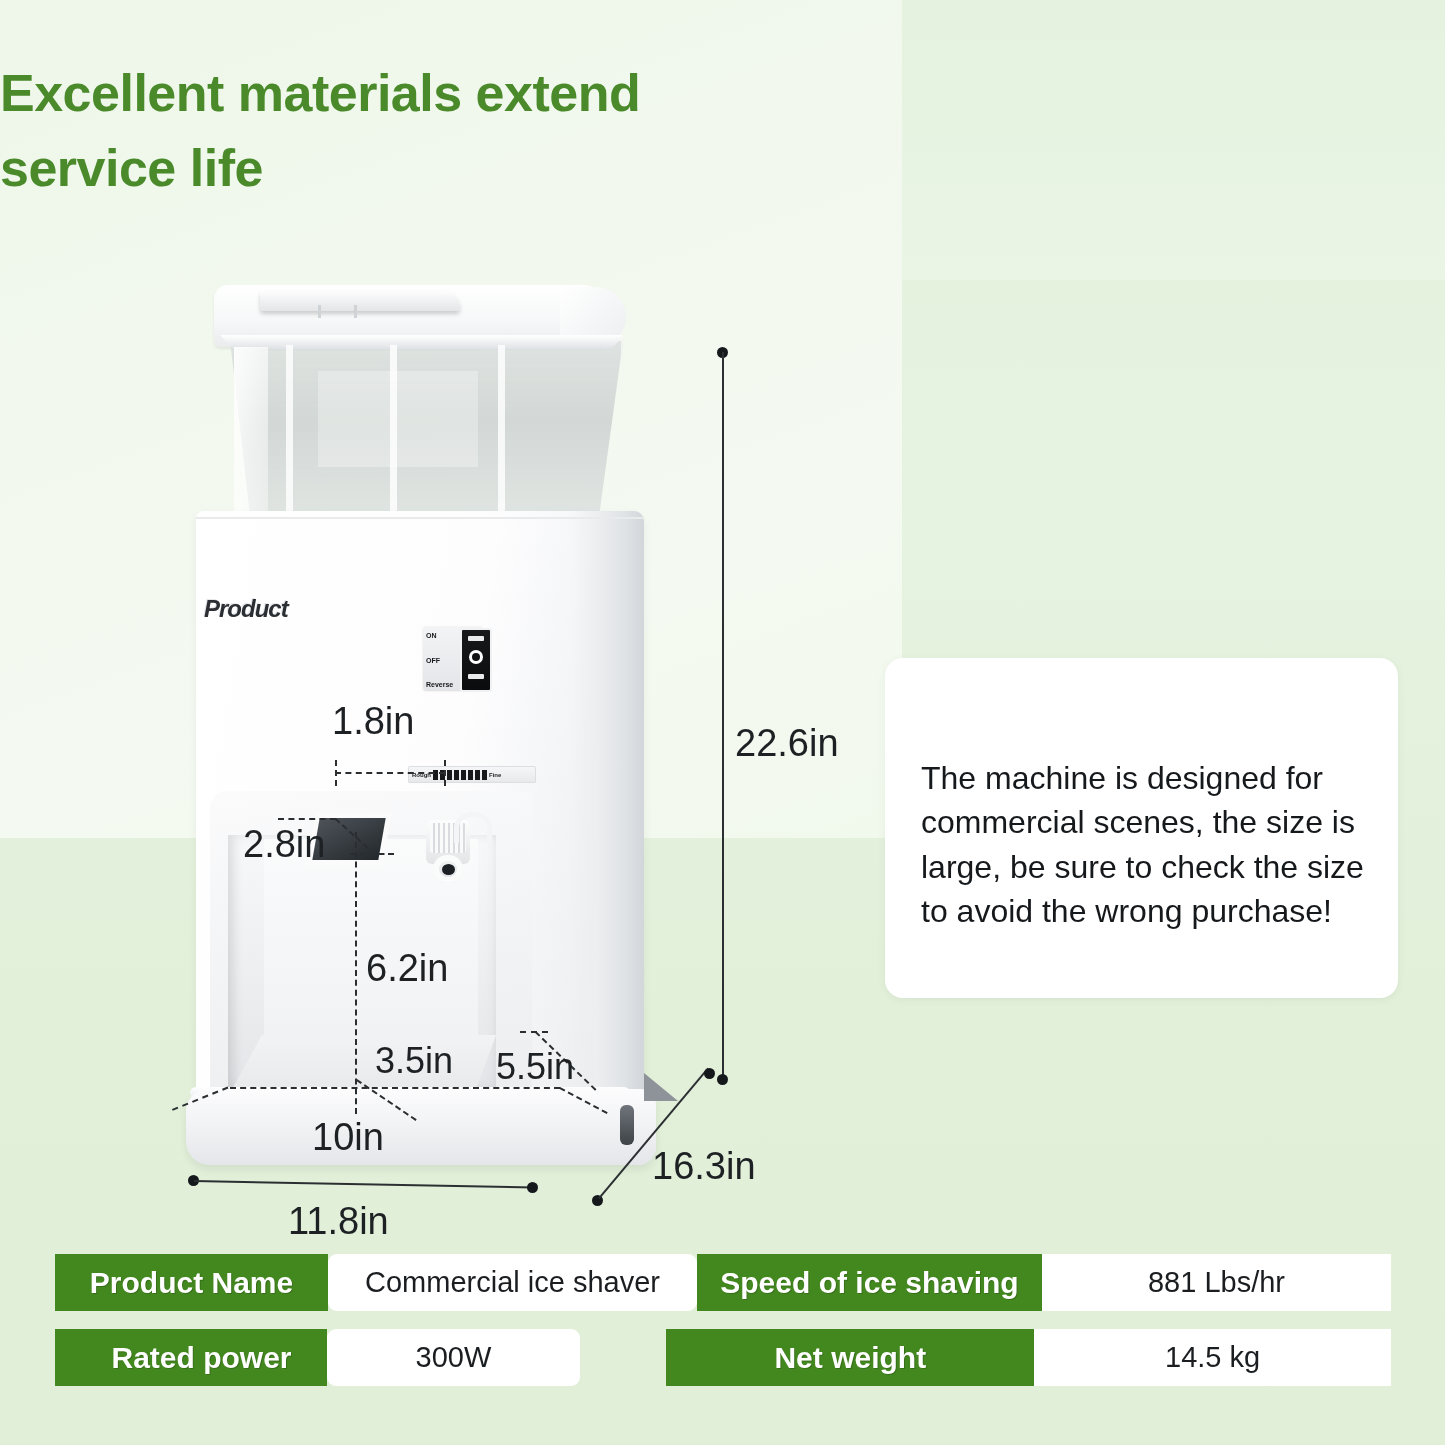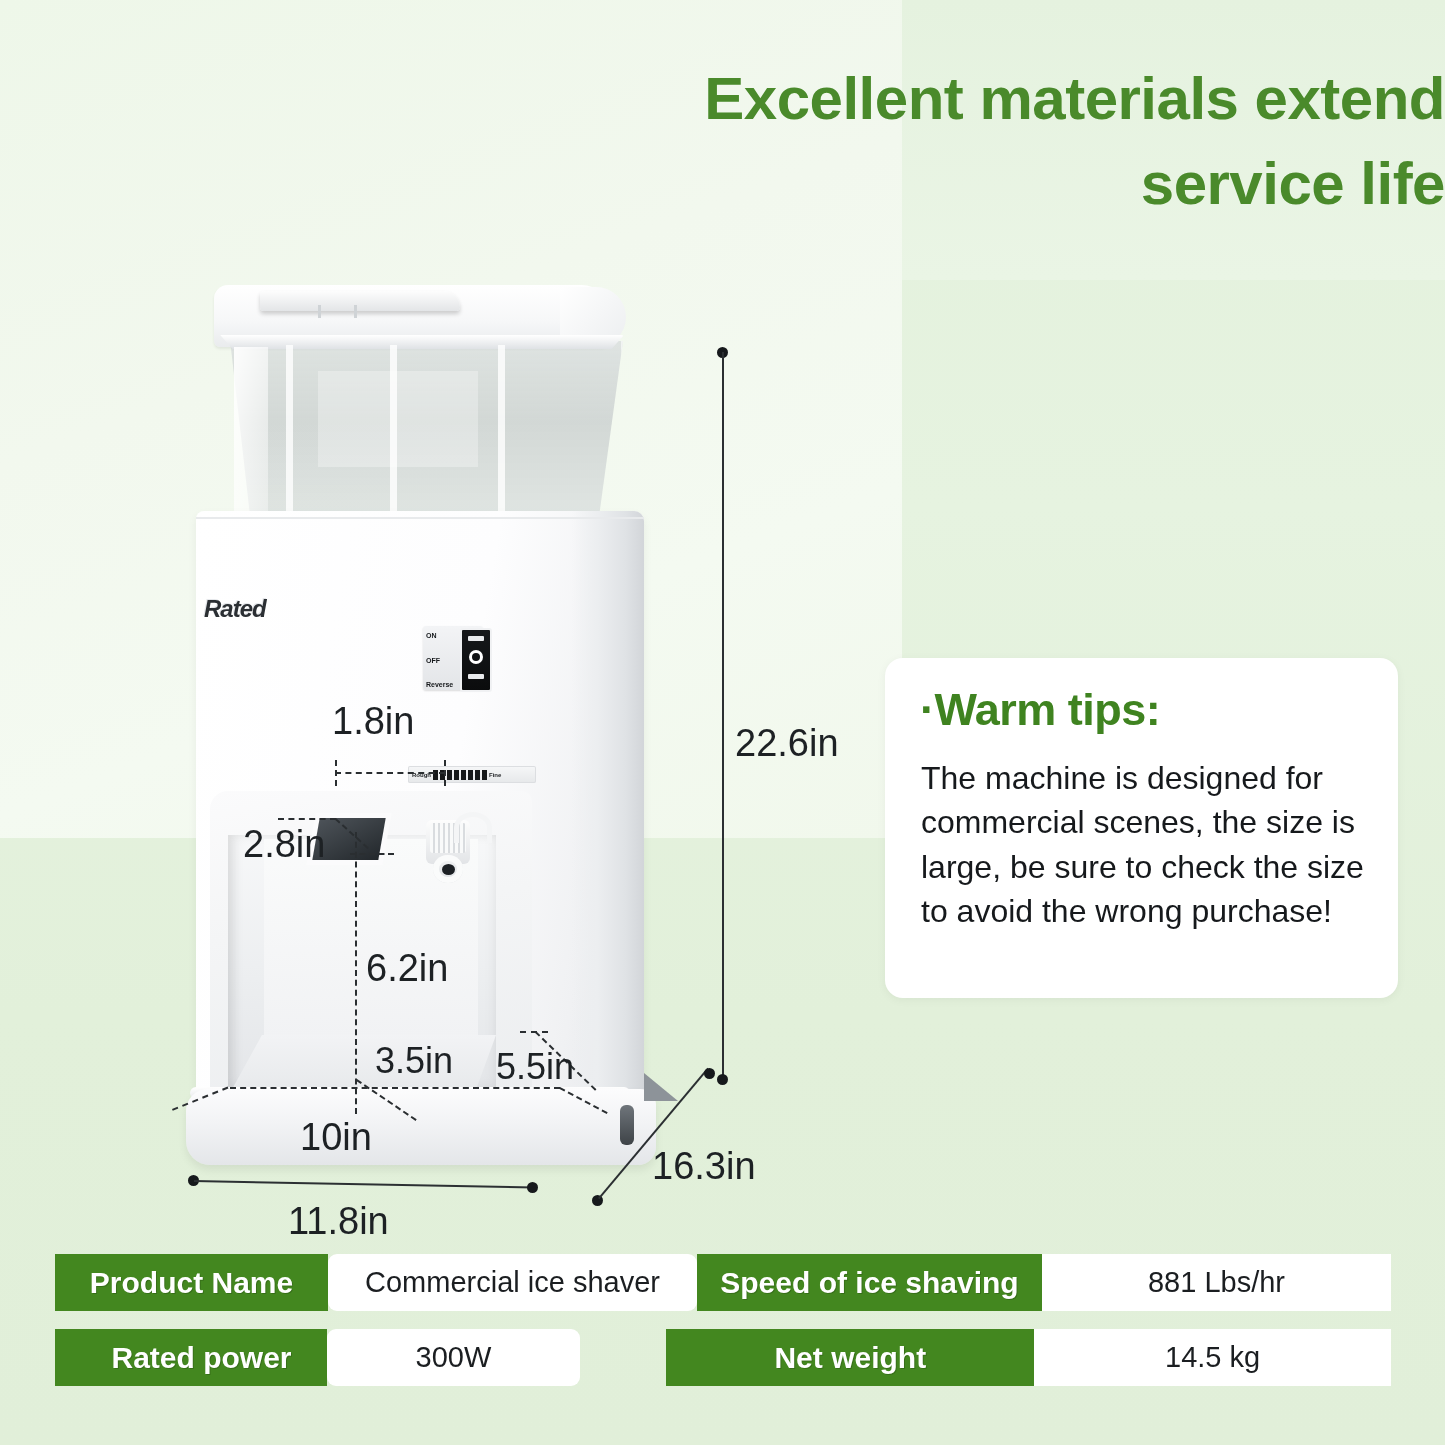--- a/index.html
+++ b/index.html
@@ -20,22 +20,22 @@
     background:linear-gradient(160deg,#eef7e9 0%,#f2f8ee 40%,#f4faf1 70%,#f1f8ec 100%);
   }
   .photo-backdrop2{
     position:absolute;left:0;top:0;width:1445px;height:280px;
     background:linear-gradient(180deg,#e5f2df 0%,#eaf5e5 100%);
   }
 
   
   .headline{
     position:absolute;left:0;top:62px;width:1445px;
-    text-align:right;color:#4a8a2b;
-    font-size:60px;line-height:1.22;font-weight:bold;
+    text-align:left;color:#4a8a2b;
+    font-size:52px;line-height:1.22;font-weight:bold;
     letter-spacing:-0.5px;
   }
   .headline .l2{display:block;margin-top:12px;}
 
   
   .machine{position:absolute;left:168px;top:283px;width:560px;height:900px;}
 
   .lid{
     position:absolute;left:46px;top:2px;width:394px;height:62px;
     background:linear-gradient(180deg,#ffffff 0%,#f6f7f8 60%,#e9ebed 100%);
@@ -259,21 +259,21 @@
     <div class="hopper-rim"></div>
     <div class="hopper-bar b1"></div>
     <div class="hopper-bar b2"></div>
     <div class="hopper-bar b3"></div>
     <div class="hopper-shine"></div>
 
     <div class="body"></div>
     <div class="body-right-edge"></div>
     <div class="body-seam"></div>
 
-    <div class="logo">Rated</div>
+    <div class="logo">Product</div>
 
     <div class="switch-plate"></div>
     <div class="switch-labels">
       <span>ON</span>
       <span>OFF</span>
       <span>Reverse</span>
     </div>
     <div class="switch-rocker">
       <div class="rock-line t"></div>
       <div class="rock-dot"></div>
@@ -330,34 +330,33 @@
   <div class="diag-dash" style="left:357px;top:1079px;width:72px;transform:rotate(34deg);"></div>
   <div class="dim sm" style="left:375px;top:1040px;">3.5in</div>
 
   <div class="diag-dash" style="left:536px;top:1031px;width:84px;transform:rotate(44deg);"></div>
   <div class="dash-h" style="left:520px;top:1031px;width:28px;"></div>
   <div class="dim sm" style="left:496px;top:1046px;">5.5in</div>
 
   <div class="diag-dash" style="left:172px;top:1109px;width:60px;transform:rotate(-22deg);"></div>
   <div class="dash-h" style="left:230px;top:1087px;width:330px;"></div>
   <div class="diag-dash" style="left:560px;top:1087px;width:54px;transform:rotate(28deg);"></div>
-  <div class="dim" style="left:300px;top:1116px;">10in</div>
+  <div class="dim" style="left:312px;top:1116px;">10in</div>
 
   <div class="dot" style="left:188px;top:1175px;"></div>
   <div class="solid-line" style="left:194px;top:1180px;width:340px;height:2px;transform:rotate(1.1deg);transform-origin:0 0;"></div>
   <div class="dot" style="left:527px;top:1182px;"></div>
   <div class="dim" style="left:288px;top:1200px;">11.8in</div>
 
   <div class="dot" style="left:592px;top:1195px;"></div>
   <div class="solid-line" style="left:598px;top:1198px;width:170px;height:2px;transform:rotate(-50deg);transform-origin:0 0;"></div>
   <div class="dot" style="left:704px;top:1068px;"></div>
   <div class="dim" style="left:652px;top:1145px;">16.3in</div>
 
   <div class="tips-card">
-    <div class="tips-title">·Warm tips:</div>
     <div class="tips-body">The machine is designed for commercial scenes, the size is large, be sure to check the size to avoid the wrong purchase!</div>
   </div>
 
   <div class="spec">
 
     <div class="spec-row r1">
       <div class="cell-head c1">Product Name</div>
       <div class="cell-val c2">Commercial ice shaver</div>
       <div class="cell-head c3">Speed of ice shaving</div>
       <div class="cell-val c4">881 Lbs/hr</div>

